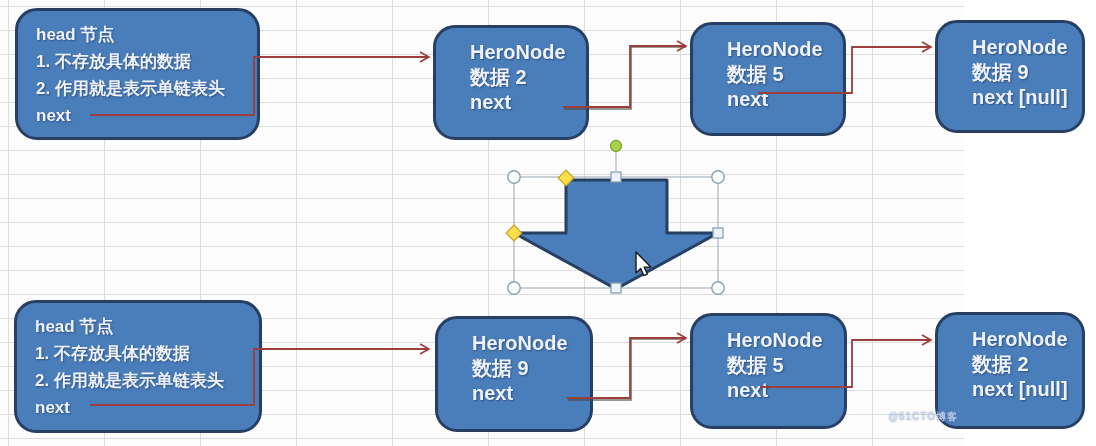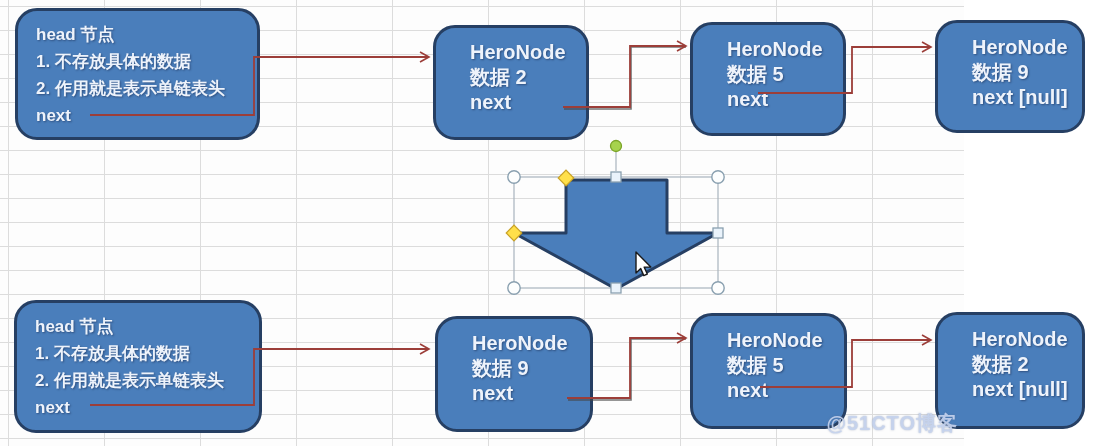--- a/index.html
+++ b/index.html
@@ -26,21 +26,21 @@
     font-weight:bold;
     text-shadow:1px 1px 2px rgba(15,25,55,.45);
     z-index:1;
   }
   .head-box{padding:10px 8px 0 18px;font-size:17px;line-height:27px;}
   .hero-box{padding:12px 6px 0 34px;font-size:20px;line-height:25px;}
   .node-line{white-space:nowrap;}
   svg.overlay{position:absolute;left:0;top:0;z-index:2;}
   .watermark{
     position:absolute;right:6px;top:410px;z-index:3;
-    font-size:20px;font-weight:bold;letter-spacing:1px;
+    font-size:10px;font-weight:bold;letter-spacing:1px;
     color:rgba(198,212,238,.9);
     text-shadow:0 0 2px rgba(90,110,150,.5);
     margin-left:24px;
   }
 </style>
 </head>
 <body>
 
 <div class="canvas">
 

